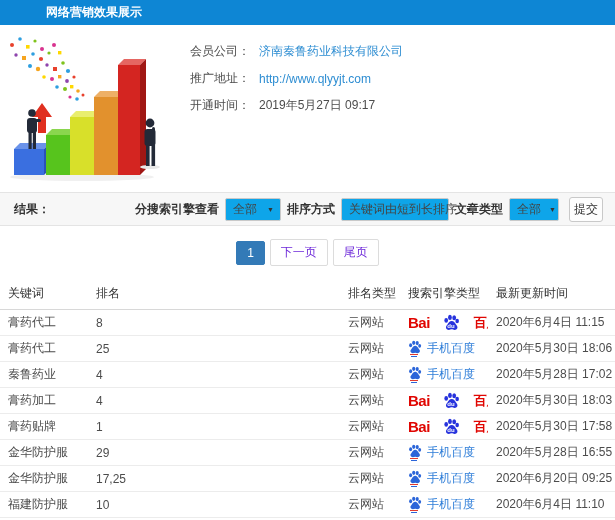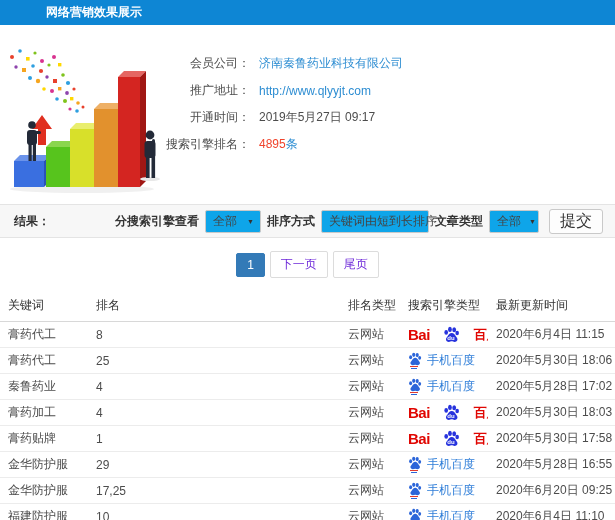--- a/index.html
+++ b/index.html
@@ -4,21 +4,21 @@
 <style>
   * { margin:0; padding:0; box-sizing:border-box; }
   html,body { width:615px; height:520px; overflow:hidden; background:#fff;
     font-family:"Liberation Sans","DejaVu Sans",sans-serif; }
 
   
   .topbar { height:25px; background:#0e86d4; color:#fff; font-size:12px;
     font-weight:bold; line-height:25px; padding-left:46px; }
 
   
-  .info-section { position:relative; height:167px; background:#fff;margin-top:12px; }
+  .info-section { position:relative; height:167px; background:#fff; }
   .illustration { position:absolute; left:2px; top:6px; width:165px; height:152px; }
   .info-list { margin-left:150px; padding-top:13px; }
   .info-row { display:flex; align-items:center; height:27px; font-size:12px; }
   .info-label { width:100px; text-align:right; color:#4c4c4c; }
   .info-value { margin-left:9px; }
   .link-blue { color:#2d8dd2; text-decoration:none; }
   .text-dark { color:#4c4c4c; }
   .num-red { color:#f0442c; }
   .unit-blue { color:#2d8dd2; }
 
@@ -29,22 +29,22 @@
   .result-label { font-weight:bold; }
   .filter-controls { margin-left:auto; display:flex; align-items:center; gap:6px; }
   .f-label { font-weight:bold; white-space:nowrap; }
   .sel { display:inline-flex; align-items:center; justify-content:space-between;
     background:#0ea5e9; border:1px solid #c9c9c9; border-radius:2px; height:23px;
     padding:0 6px 0 7px; color:#444; cursor:pointer; white-space:nowrap; }
   .sel .caret { font-size:7px; color:#333; margin-left:8px; }
   .sel-engine { width:56px; }
   .sel-sort   { width:108px; }
   .sel-type   { width:50px; }
-  .submit-btn { height:25px; padding:0 10px; background:#fdfdfd; border:1px solid #c9c9c9;
-    border-radius:3px; font-size:16px; color:#333; cursor:pointer; margin-left:4px; }
+  .submit-btn { height:25px; padding:0 4px; background:#fdfdfd; border:1px solid #c9c9c9;
+    border-radius:3px; font-size:12px; color:#333; cursor:pointer; margin-left:4px; }
 
   
   .pagination { display:flex; justify-content:center; align-items:center; gap:5px;
     padding:13px 0 11px 0; }
   .page-btn { padding:4px 10px; font-size:12px; border:1px solid #dcdcdc; background:#fff;
     color:#6d28d9; border-radius:2px; cursor:pointer; min-width:16px; text-align:center; }
   .page-btn.active { background:#337ab7; border-color:#337ab7; color:#fff; }
 
   
   table.results { width:100%; border-collapse:collapse; table-layout:fixed; }
@@ -165,24 +165,20 @@
       <a class="info-value link-blue" href="#">济南秦鲁药业科技有限公司</a>
     </div>
     <div class="info-row">
       <span class="info-label">推广地址：</span>
       <a class="info-value link-blue" href="#">http://www.qlyyjt.com</a>
     </div>
     <div class="info-row">
       <span class="info-label">开通时间：</span>
       <span class="info-value text-dark">2019年5月27日 09:17</span>
     </div>
-    <div class="info-row">
-      <span class="info-label">搜索引擎排名：</span>
-      <span class="info-value"><span class="num-red">4895</span><span class="unit-blue">条</span></span>
-    </div>
   </div>
 </div>
 
 <div class="filter-bar">
   <span class="result-label">结果：</span>
   <div class="filter-controls">
     <span class="f-label">分搜索引擎查看</span>
     <div class="sel sel-engine">
       <span>全部</span>
       <span class="caret">▼</span>

